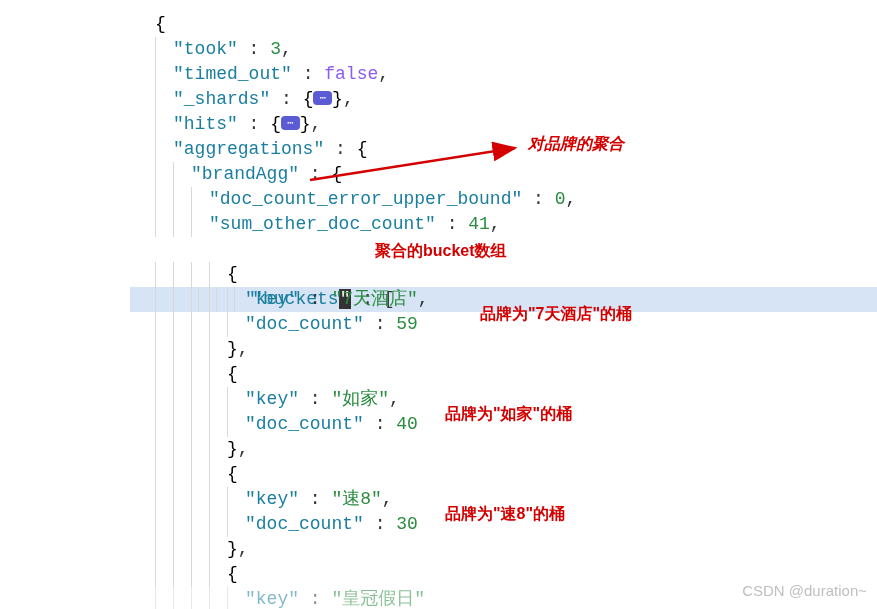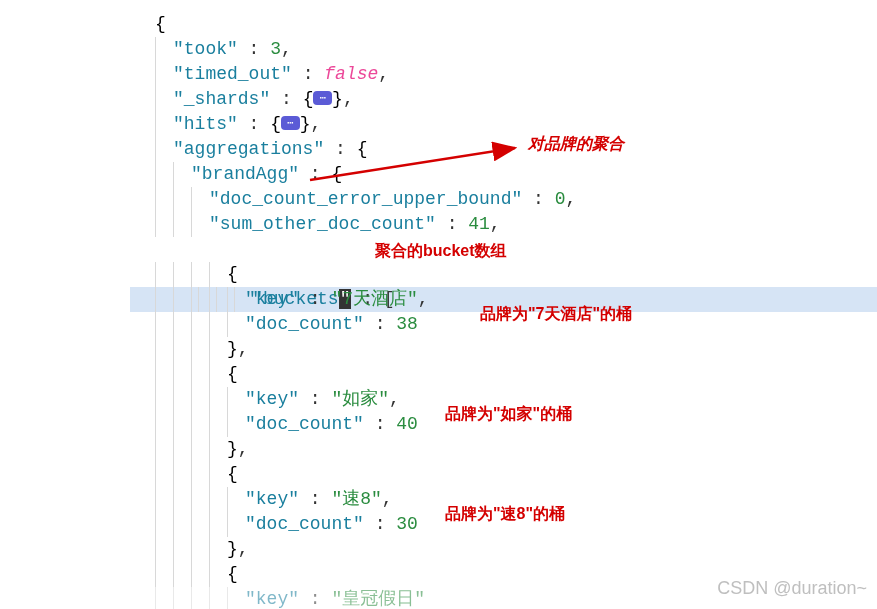--- a/index.html
+++ b/index.html
@@ -32,21 +32,21 @@
       color: #c0c0c0;
       border-left: 1px solid #d8d8d8;
       width: 18px;
       height: 100%;
       vertical-align: top;
     }
     .brace { color: #000; }
     .key-str { color: #1a7f9e; font-weight: normal; }
     .colon { color: #333; }
     .number { color: #2a8c3f; }
-    .boolean { color: #ec4899; font-style: italic; }
+    .boolean { color: #8b5cf6; }
     .string-val { color: #2a8c3f; }
     .comma { color: #333; }
     .bracket { color: #333; }
     .fold-badge {
       display: inline-block;
       background: #5b5bd6;
       color: #fff;
       font-size: 11px;
       padding: 0 6px;
       border-radius: 4px;
@@ -76,21 +76,21 @@
       font-family: "Microsoft YaHei", SimHei, sans-serif;
       font-weight: bold;
       font-size: 16px;
     }
     .watermark {
       position: absolute;
       right: 10px;
       bottom: 8px;
       color: #bfbfbf;
       font-family: Arial, sans-serif;
-      font-size: 18px;
+      font-size: 15px;
     }
     .arrow-svg {
       position: absolute;
       z-index: 5;
     }
   </style>
 </head>
 <body>
 
 <div class="code-container">
@@ -115,21 +115,21 @@
 
   <div class="line" style="position:relative;">
     <div class="highlight-line"></div>
     <span class="guide"></span><span class="guide"></span><span class="guide"></span><span class="key-str">"buckets</span><span class="cursor-mark">"</span><span class="colon"> : </span><span class="bracket">[</span>
   </div>
 
   <div class="line"><span class="guide"></span><span class="guide"></span><span class="guide"></span><span class="guide"></span><span class="brace">{</span></div>
 
   <div class="line"><span class="guide"></span><span class="guide"></span><span class="guide"></span><span class="guide"></span><span class="guide"></span><span class="key-str">"key"</span><span class="colon"> : </span><span class="string-val">"7天酒店"</span><span class="comma">,</span></div>
 
-  <div class="line"><span class="guide"></span><span class="guide"></span><span class="guide"></span><span class="guide"></span><span class="guide"></span><span class="key-str">"doc_count"</span><span class="colon"> : </span><span class="number">38</span></div>
+  <div class="line"><span class="guide"></span><span class="guide"></span><span class="guide"></span><span class="guide"></span><span class="guide"></span><span class="key-str">"doc_count"</span><span class="colon"> : </span><span class="number">59</span></div>
 
   <div class="line"><span class="guide"></span><span class="guide"></span><span class="guide"></span><span class="guide"></span><span class="brace">}</span><span class="comma">,</span></div>
 
   <div class="line"><span class="guide"></span><span class="guide"></span><span class="guide"></span><span class="guide"></span><span class="brace">{</span></div>
 
   <div class="line"><span class="guide"></span><span class="guide"></span><span class="guide"></span><span class="guide"></span><span class="guide"></span><span class="key-str">"key"</span><span class="colon"> : </span><span class="string-val">"如家"</span><span class="comma">,</span></div>
 
   <div class="line"><span class="guide"></span><span class="guide"></span><span class="guide"></span><span class="guide"></span><span class="guide"></span><span class="key-str">"doc_count"</span><span class="colon"> : </span><span class="number">40</span></div>
 
   <div class="line"><span class="guide"></span><span class="guide"></span><span class="guide"></span><span class="guide"></span><span class="brace">}</span><span class="comma">,</span></div>

